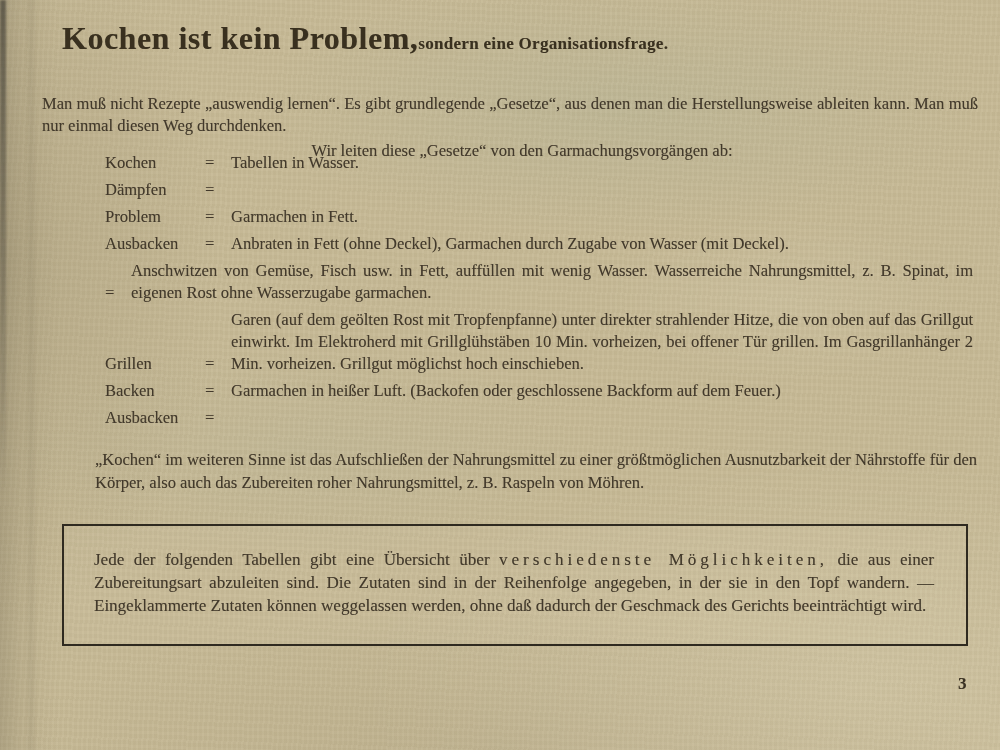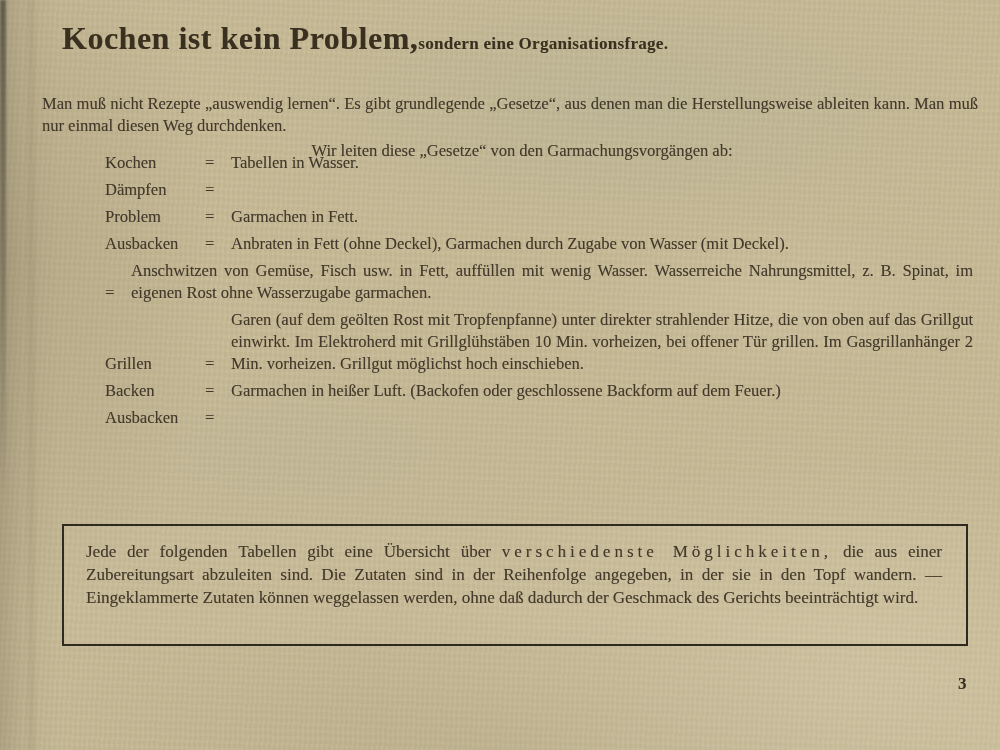--- a/index.html
+++ b/index.html
@@ -40,21 +40,21 @@
   .defterm{flex:0 0 100px;}
   .defeq{flex:0 0 26px;}
   .defbody{flex:1 1 auto;text-align:justify;padding-right:4px;}
   .closing{position:absolute;left:95px;top:431px;width:882px;font-size:16.5px;line-height:23px;text-align:justify;}
   .notebox{
     position:absolute;left:62px;top:524px;width:906px;height:122px;
     border:2.5px solid #2f2a20;box-sizing:border-box;
     padding:14px 24px 0 22px;
     background:rgba(255,250,230,0.04);
   }
-  .notebox p{margin:0;font-size:17px;line-height:23px;text-align:justify;}
+  .notebox p{margin:8px;font-size:17px;line-height:23px;text-align:justify;}
   .note-emph{letter-spacing:4px;}
   .pagenum{position:absolute;left:958px;top:674px;font-size:17px;font-weight:bold;color:#3a3123;}
 </style>
 </head>
 <body>
 
 <div class="page">
 
   <div class="edge-shadow"></div>
   <div class="crease"></div>
@@ -101,20 +101,21 @@
       <span class="defterm ink">Backen</span>
       <span class="defeq ink">=</span>
       <span class="defbody ink">Garmachen in heißer Luft. (Backofen oder geschlossene Backform auf dem Feuer.)</span>
     </div>
     <div class="defrow">
       <span class="defterm ink">Ausbacken</span>
       <span class="defeq ink">=</span>
     </div>
   </div>
 
+  <p class="closing ink">„Kochen“ im weiteren Sinne ist das Aufschließen der Nahrungsmittel zu einer größtmöglichen Ausnutzbarkeit der Nährstoffe für den Körper, also auch das Zubereiten roher Nahrungsmittel, z. B. Raspeln von Möhren.</p>
 
   <div class="notebox">
     <p class="ink"><span>Jede der folgenden Tabellen gibt eine Übersicht über </span><span class="note-emph">verschiedenste Möglichkeiten,</span><span> die aus einer Zubereitungsart abzuleiten sind. Die Zutaten sind in der Reihenfolge angegeben, in der sie in den Topf wandern. — Eingeklammerte Zutaten können weggelassen werden, ohne daß dadurch der Geschmack des Gerichts beeinträchtigt wird.</span></p>
   </div>
 
   <div class="pagenum ink">3</div>
 
 </div>
 
 </body></html>

